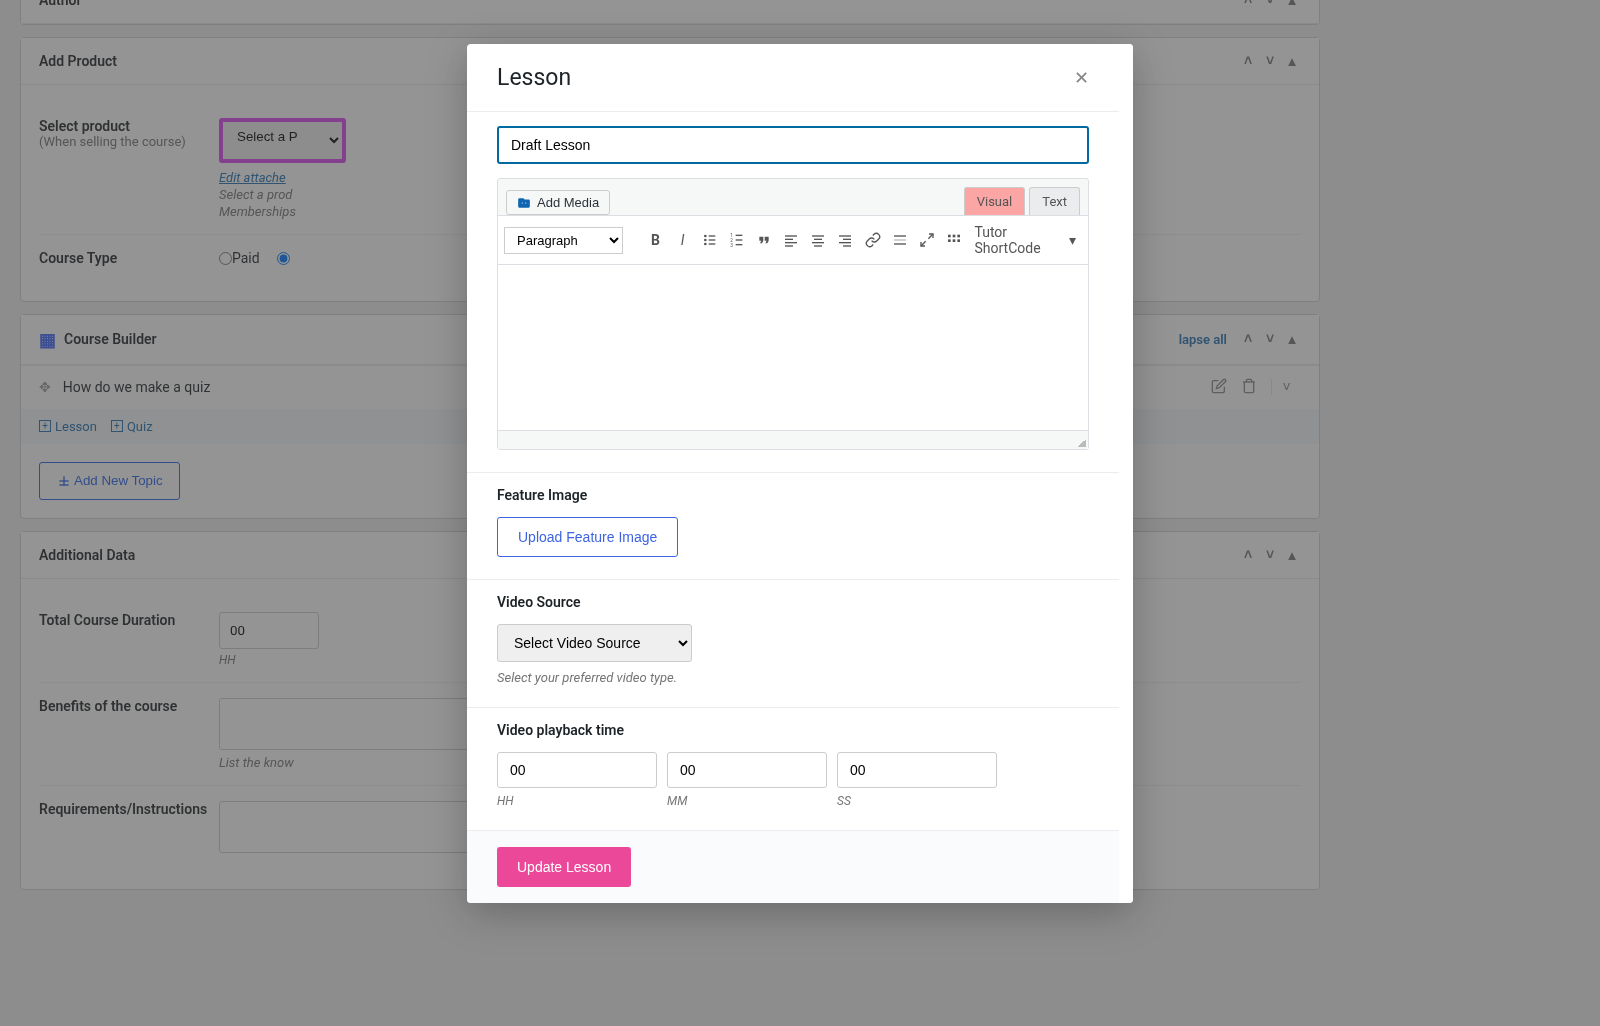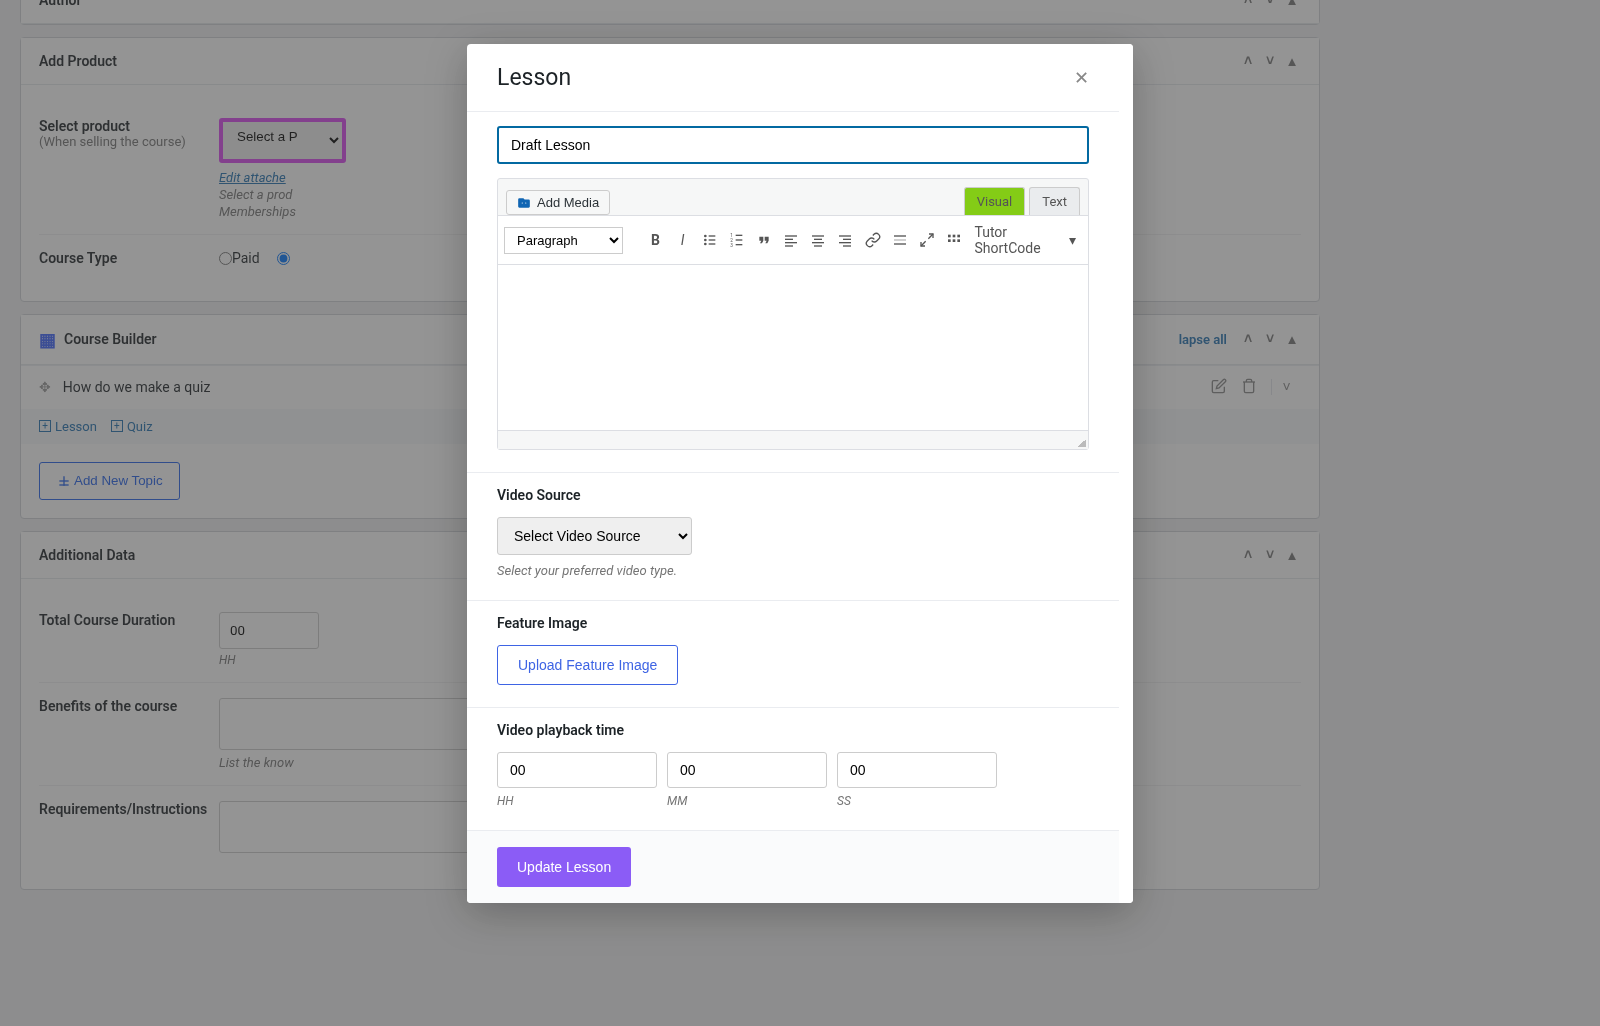--- a/index.html
+++ b/index.html
@@ -251,21 +251,21 @@
     .editor-tab {
       border: 1px solid #ccc;
       border-bottom: none;
       background: #eaecee;
       padding: 6px 12px;
       font-size: 13px;
       color: #555;
       border-radius: 3px 3px 0 0;
     }
     .editor-tab.active {
-      background: #84cc16;
+      background: #fca5a5;
     }
     .editor-toolbar {
       background: #fff;
       border-top: 1px solid #dcdee3;
       border-bottom: 1px solid #dcdee3;
       padding: 4px 6px;
       display: flex;
       align-items: center;
       gap: 2px;
     }
@@ -360,21 +360,21 @@
       color: #757575;
       font-size: 12px;
       margin-top: 6px;
     }
     .modal-footer {
       background: #fafbfc;
       border-top: 1px solid #eaecf0;
       padding: 16px 30px;
     }
     .update-btn {
-      background: #8b5cf6;
+      background: #ec4899;
       color: #fff;
       border: none;
       padding: 12px 20px;
       border-radius: 3px;
       font-size: 14px;
       font-weight: 500;
     }
     .topic-right {
       margin-left: auto;
       display: flex;
@@ -654,30 +654,30 @@
               <span>Tutor ShortCode</span>
               <span>▾</span>
             </span>
           </div>
           <div class="editor-body"></div>
           <div class="editor-status"></div>
         </div>
       </div>
 
       <div class="modal-section">
+        <div class="section-label">Feature Image</div>
+        <button class="upload-btn">Upload Feature Image</button>
+      </div>
+
+      <div class="modal-section">
         <div class="section-label">Video Source</div>
         <select class="video-select">
           <option>Select Video Source</option>
         </select>
         <div class="helpsmall">Select your preferred video type.</div>
-      </div>
-
-      <div class="modal-section">
-        <div class="section-label">Feature Image</div>
-        <button class="upload-btn">Upload Feature Image</button>
       </div>
 
       <div class="modal-section">
         <div class="section-label">Video playback time</div>
         <div class="time-inputs">
           <div class="time-col">
             <input type="number" value="00" style="">
             <span>HH</span>
           </div>
           <div class="time-col">

